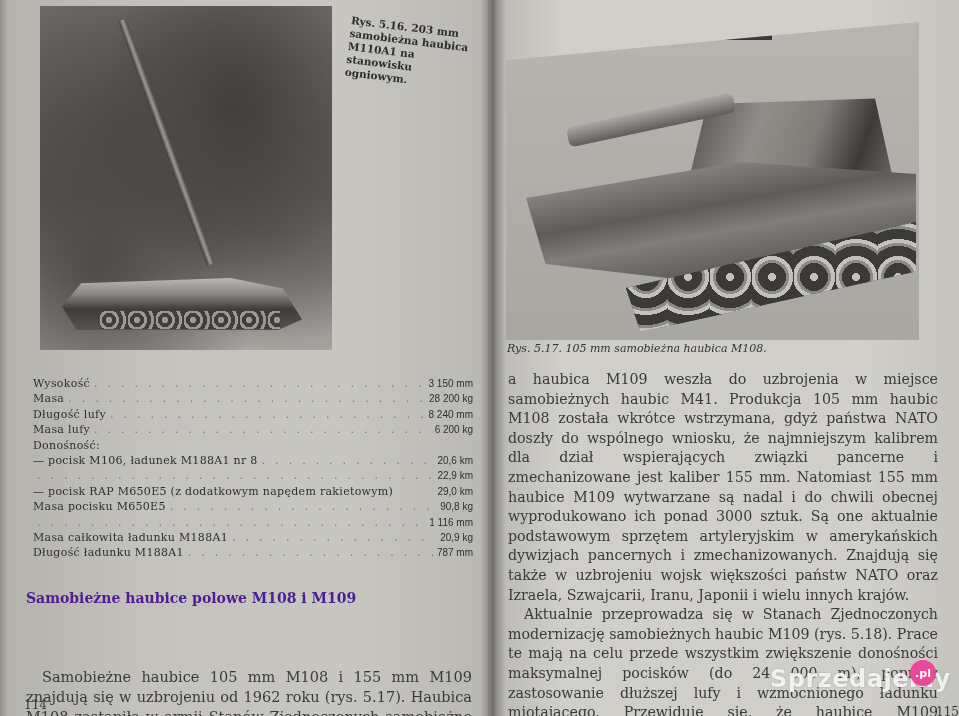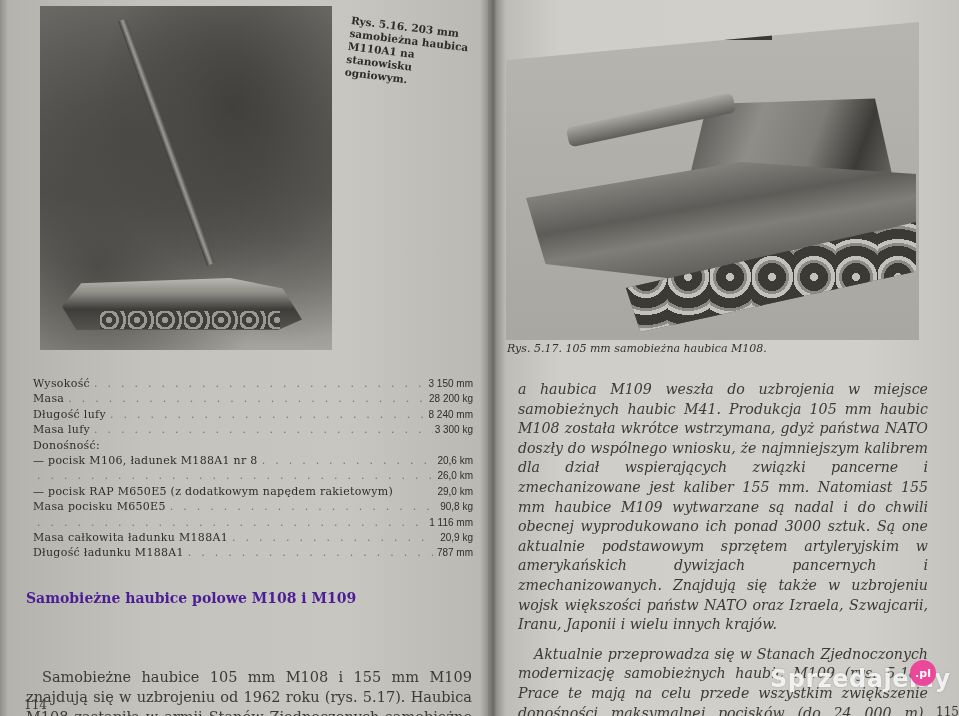--- a/index.html
+++ b/index.html
@@ -91,21 +91,21 @@
   .spec-value { flex:0 0 auto; font-family:"Liberation Sans Narrow","Liberation Sans", sans-serif; font-size:10px; text-align:right; min-width:40px; }
   .spec-heading { letter-spacing:0.3px; }
   .section-title {
     position:absolute; left:26px; top:590px; font-size:14px; font-weight:bold; color:#4c1d95;
   }
   .para-left { position:absolute; left:26px; top:620px; width:446px; font-size:14.5px; line-height:20px; text-align:justify; color:#3b3a37; }
   .indent { text-indent:16px; display:block;margin-top:47px; }
   .page-num-left { position:absolute; left:24px; top:698px; font-size:12px; color:#3a3936; }
   .page-num-right { position:absolute; left:936px; top:705px; font-size:12px; color:#3a3936; }
   .para-right { position:absolute; left:508px; top:370px; width:430px; font-size:14.2px; line-height:19.6px; text-align:justify; color:#3b3a37; }
-  .para-right p { margin:10px;font-style:italic; }
+  .para-right p { margin:0; }
   .watermark {
     position:absolute; left:770px; top:665px; font-family:"DejaVu Sans", sans-serif; font-weight:bold;
     font-size:24px; color:rgba(255,255,255,0.85); letter-spacing:0.5px;
     text-shadow:0 0 2px rgba(120,120,120,0.6);
   }
   .wm-badge {
     position:absolute; left:910px; top:660px; width:26px; height:26px; border-radius:50%;
     background:#ec4899; color:#fff; font-family:"DejaVu Sans", sans-serif; font-size:11px; font-weight:bold;
     display:flex; align-items:center; justify-content:center;
   }
@@ -149,33 +149,33 @@
       <span class="spec-value">28 200 kg</span>
     </div>
   <div class="spec-row">
       <span class="spec-label">Długość lufy</span>
       <span class="spec-dots">.....................................</span>
       <span class="spec-value">8 240 mm</span>
     </div>
   <div class="spec-row">
       <span class="spec-label">Masa lufy</span>
       <span class="spec-dots">.....................................</span>
-      <span class="spec-value">3 300 kg</span>
+      <span class="spec-value">6 200 kg</span>
     </div>
   <div class="spec-row">
       <span class="spec-label spec-heading">Donośność:</span>
     </div>
   <div class="spec-row">
       <span class="spec-label">— pocisk M106, ładunek M188A1 nr 8</span>
       <span class="spec-dots">.....................................</span>
       <span class="spec-value">20,6 km</span>
     </div>
   <div class="spec-row">
       <span class="spec-dots">.....................................</span>
-      <span class="spec-value">26,0 km</span>
+      <span class="spec-value">22,9 km</span>
     </div>
   <div class="spec-row">
       <span class="spec-label">— pocisk RAP M650E5 (z dodatkowym napędem rakietowym)</span>
       <span class="spec-dots"> </span>
       <span class="spec-value">29,0 km</span>
     </div>
   <div class="spec-row">
       <span class="spec-label">Masa pocisku M650E5</span>
       <span class="spec-dots">.....................................</span>
       <span class="spec-value">90,8 kg</span>

